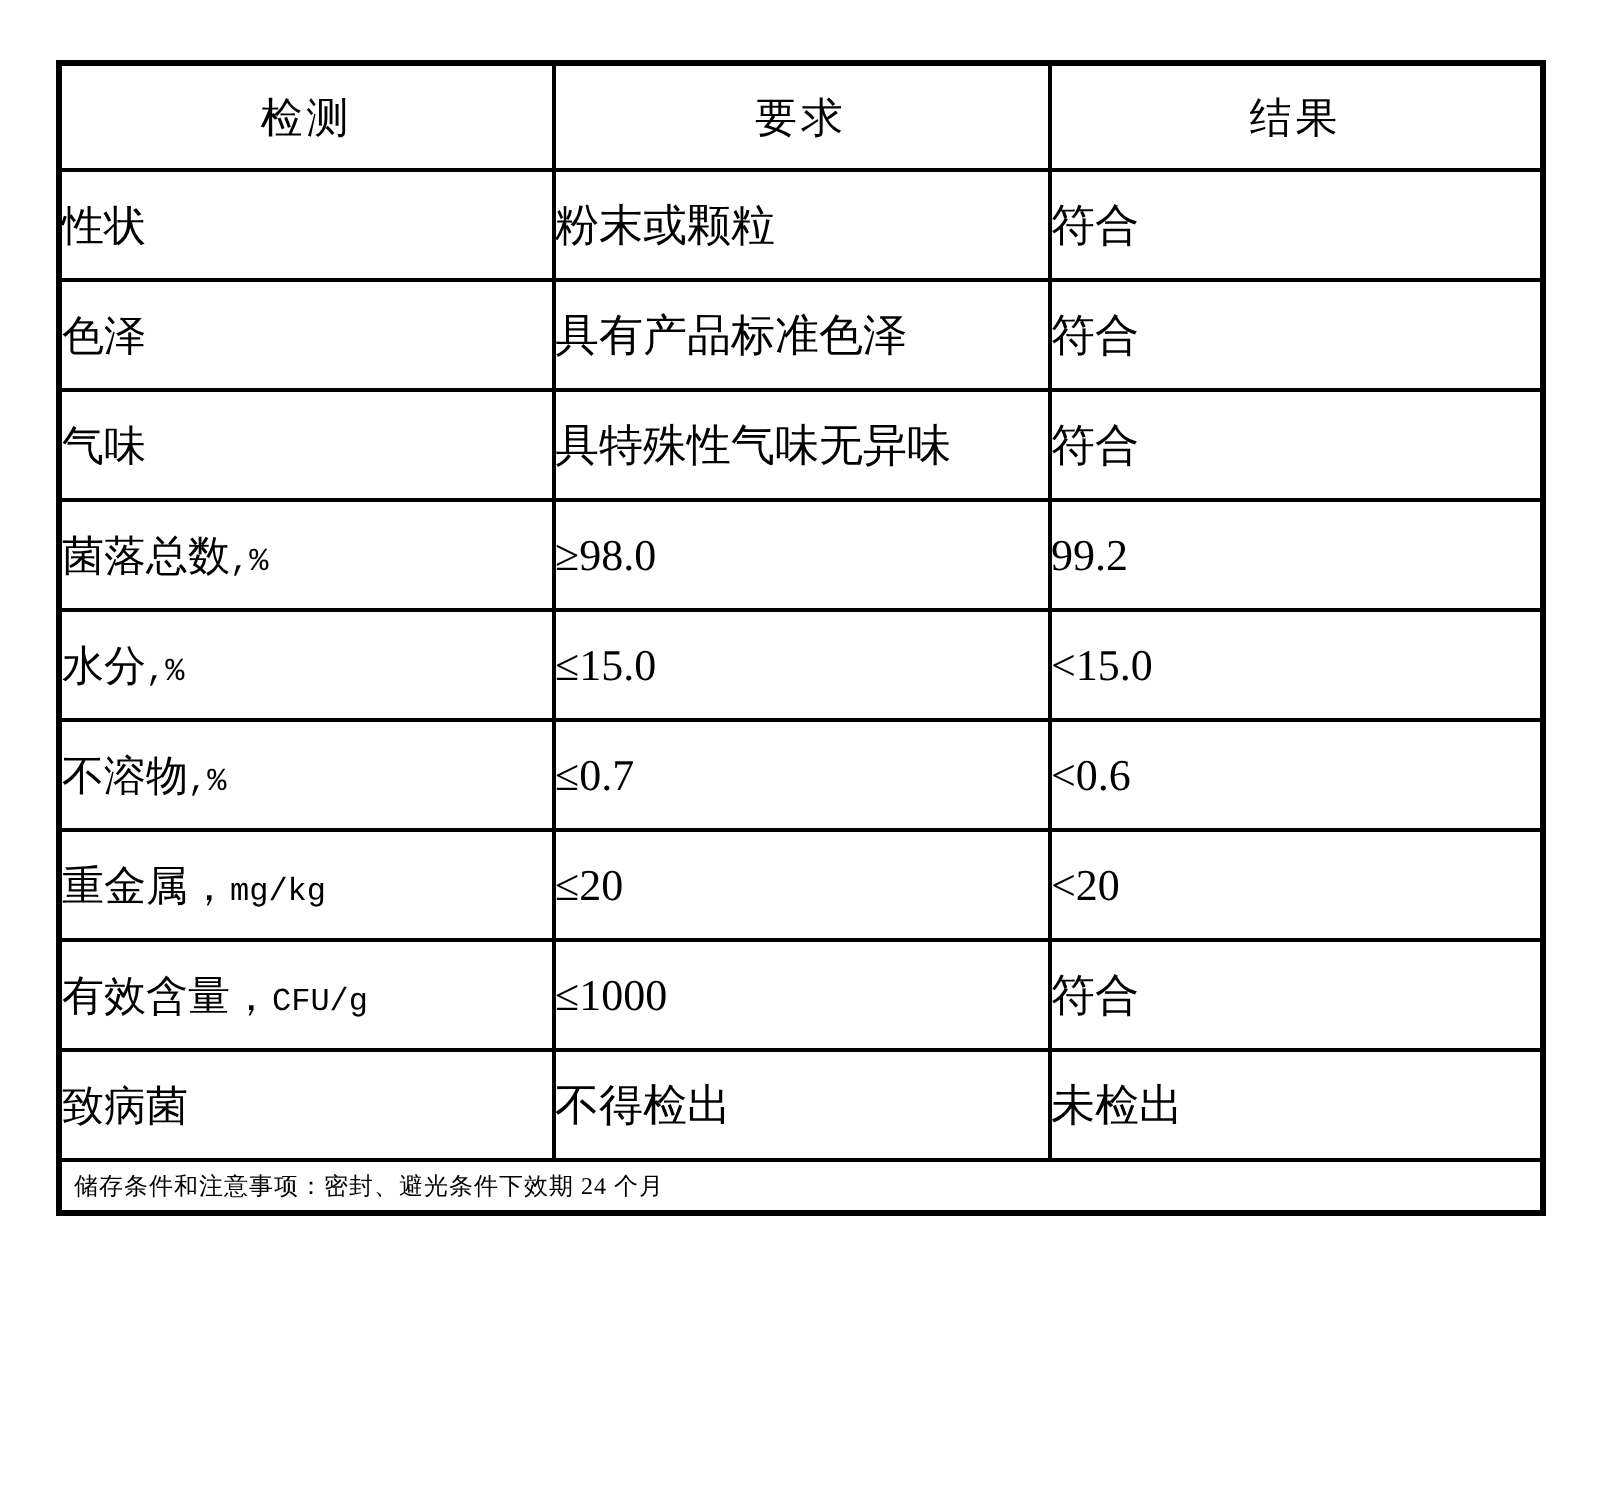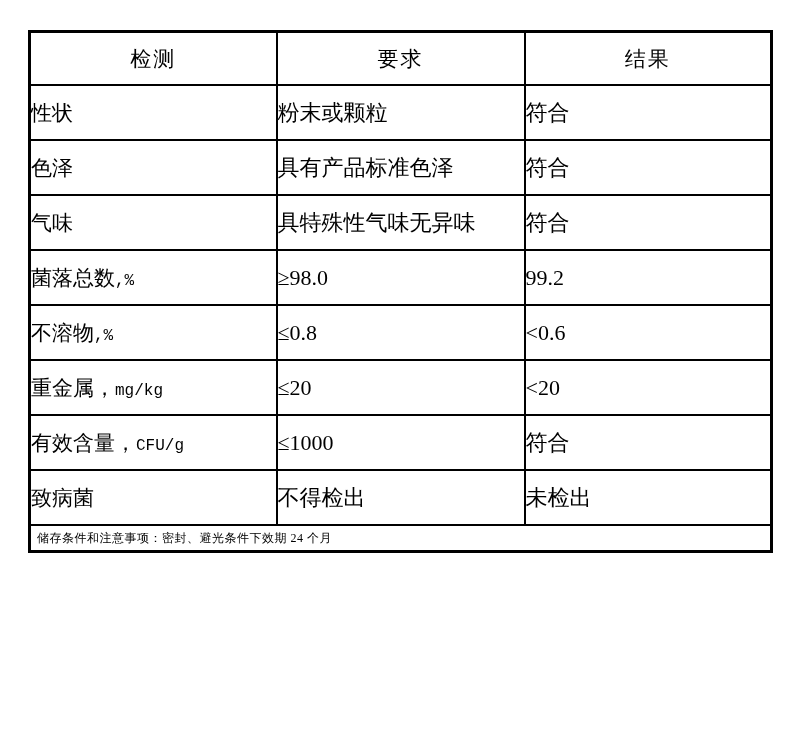--- a/index.html
+++ b/index.html
@@ -93,22 +93,27 @@
         <td class="test-cell"><span>气味</span><span class="unit"></span></td>
         <td class="req-cell">具特殊性气味无异味</td>
         <td class="res-cell">符合</td>
       </tr>
       <tr>
         <td class="test-cell"><span>菌落总数</span><span class="unit">,%</span></td>
         <td class="req-cell">≥98.0</td>
         <td class="res-cell">99.2</td>
       </tr>
       <tr>
+        <td class="test-cell"><span>水分</span><span class="unit">,%</span></td>
+        <td class="req-cell">≤15.0</td>
+        <td class="res-cell">&lt;15.0</td>
+      </tr>
+      <tr>
         <td class="test-cell"><span>不溶物</span><span class="unit">,%</span></td>
-        <td class="req-cell">≤0.8</td>
+        <td class="req-cell">≤0.7</td>
         <td class="res-cell">&lt;0.6</td>
       </tr>
       <tr>
         <td class="test-cell"><span>重金属，</span><span class="unit">mg/kg</span></td>
         <td class="req-cell">≤20</td>
         <td class="res-cell">&lt;20</td>
       </tr>
       <tr>
         <td class="test-cell"><span>有效含量，</span><span class="unit">CFU/g</span></td>
         <td class="req-cell">≤1000</td>

